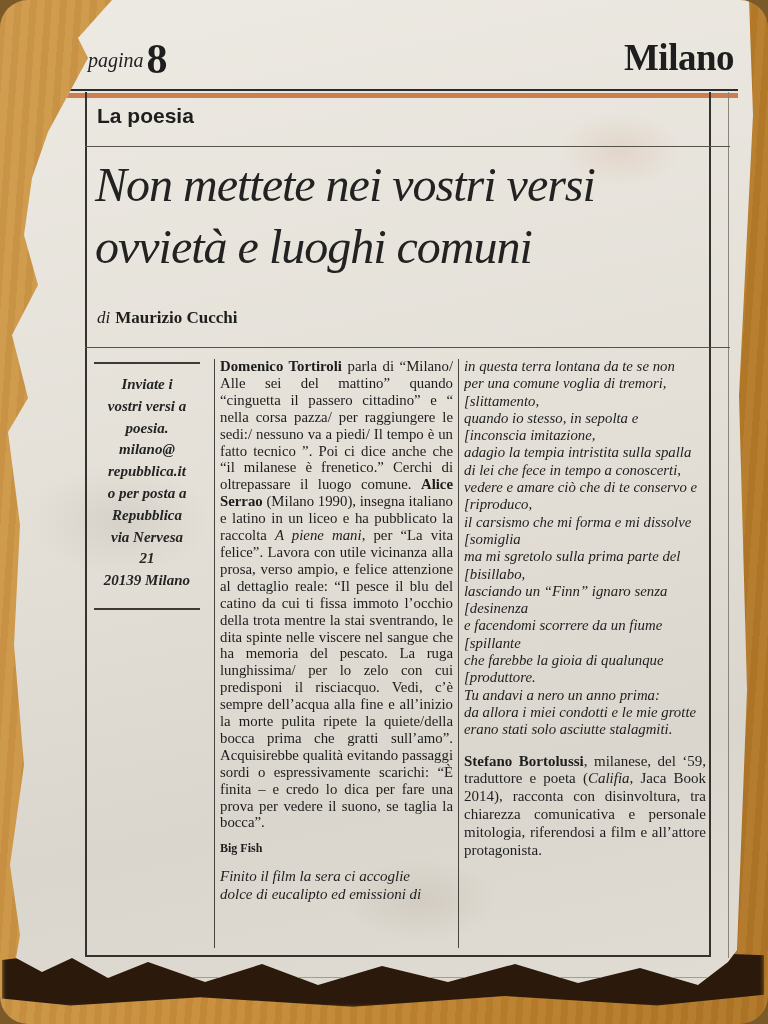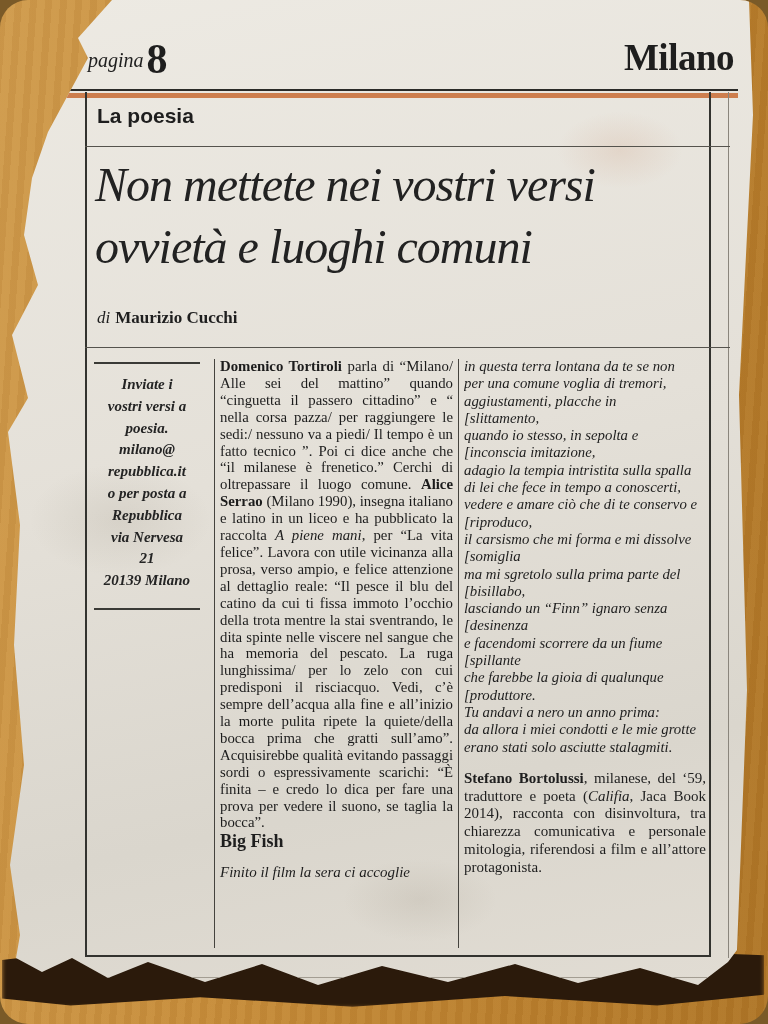--- a/index.html
+++ b/index.html
@@ -43,21 +43,21 @@
   .sb-rule-top{position:absolute;left:7px;top:270px;width:106px;height:2px;background:#3a3a36;}
   .sb-rule-bot{position:absolute;left:7px;top:516px;width:106px;height:2px;background:#3a3a36;}
   .sidebar{position:absolute;left:0px;top:282px;width:120px;text-align:center;
          font-weight:bold;font-style:italic;font-size:15px;line-height:21.8px;color:#242424;}
   .sep1{position:absolute;left:127px;top:267px;width:1px;height:589px;background:#45433e;}
   .sep2{position:absolute;left:371px;top:267px;width:1px;height:589px;background:#45433e;}
   .col1{position:absolute;left:133px;top:266px;width:233px;}
   .col2{position:absolute;left:377px;top:266px;width:242px;}
   .body-just{margin:0;font-size:14.8px;line-height:16.9px;text-align:justify;color:#1c1c1c;}
   .b{font-weight:bold;} .i{font-style:italic;}
-  .subhead{margin:0 0 0 0;font-size:18px;font-weight:bold;}
+  .subhead{margin:10px 0 0 0;font-size:12px;font-weight:bold;}
   .c1poem{margin-top:12px;font-style:italic;font-size:15px;line-height:17.5px;}
   .pline{font-style:italic;font-size:14.8px;line-height:17.3px;white-space:nowrap;overflow:hidden;}
   .outro{margin:14px 0 0 0;font-size:15px;line-height:17.8px;text-align:justify;}
 </style>
 </head>
 <body>
 
 <div class="stage">
 
   <div class="shadow-band"></div>
@@ -102,28 +102,28 @@
       <div class="sb-rule-bot"></div>
 
       <div class="sep1"></div>
       <div class="sep2"></div>
 
       <div class="col1">
         <p class="body-just"><span class="b">Domenico Tortiroli</span><span> parla di “Milano/ Alle sei del mattino” quando “cinguetta il passero cittadino” e “ nella corsa pazza/ per raggiungere le sedi:/ nessuno va a piedi/ Il tempo è un fatto tecnico ”. Poi ci dice anche che “il milanese è frenetico.” Cerchi di oltrepassare il luogo comune. </span><span class="b">Alice Serrao</span><span> (Milano 1990), insegna italiano e latino in un liceo e ha pubblicato la raccolta </span><span class="i">A piene mani</span><span>, per “La vita felice”. Lavora con utile vicinanza alla prosa, verso ampio, e felice attenzione al dettaglio reale: “Il pesce il blu del catino da cui ti fissa immoto l’occhio della trota mentre la stai sventrando, le dita spinte nelle viscere nel sangue che ha memoria del pescato. La ruga lunghissima/ per lo zelo con cui predisponi il risciacquo. Vedi, c’è sempre dell’acqua alla fine e all’inizio la morte pulita ripete la quiete/della bocca prima che gratti sull’amo”. Acquisirebbe qualità evitando passaggi sordi o espressivamente scarichi: “È finita – e credo lo dica per fare una prova per vedere il suono, se taglia la bocca”.</span></p>
         <h3 class="subhead">Big Fish</h3>
         <div class="c1poem">
           <div>Finito il film la sera ci accoglie</div>
+          <div>dolce di eucalipto ed emissioni di</div>
         </div>
       </div>
 
       <div class="col2">
         <div>
           <div class="pline">in questa terra lontana da te se non</div>
           <div class="pline">per una comune voglia di tremori,</div>
-          <div class="pline">aggiustamenti, placche in</div>
           <div class="pline">[slittamento,</div>
           <div class="pline">quando io stesso, in sepolta e</div>
           <div class="pline">[inconscia imitazione,</div>
           <div class="pline">adagio la tempia intristita sulla spalla</div>
           <div class="pline">di lei che fece in tempo a conoscerti,</div>
           <div class="pline">vedere e amare ciò che di te conservo e</div>
           <div class="pline">[riproduco,</div>
           <div class="pline">il carsismo che mi forma e mi dissolve</div>
           <div class="pline">[somiglia</div>
           <div class="pline">ma mi sgretolo sulla prima parte del</div>

